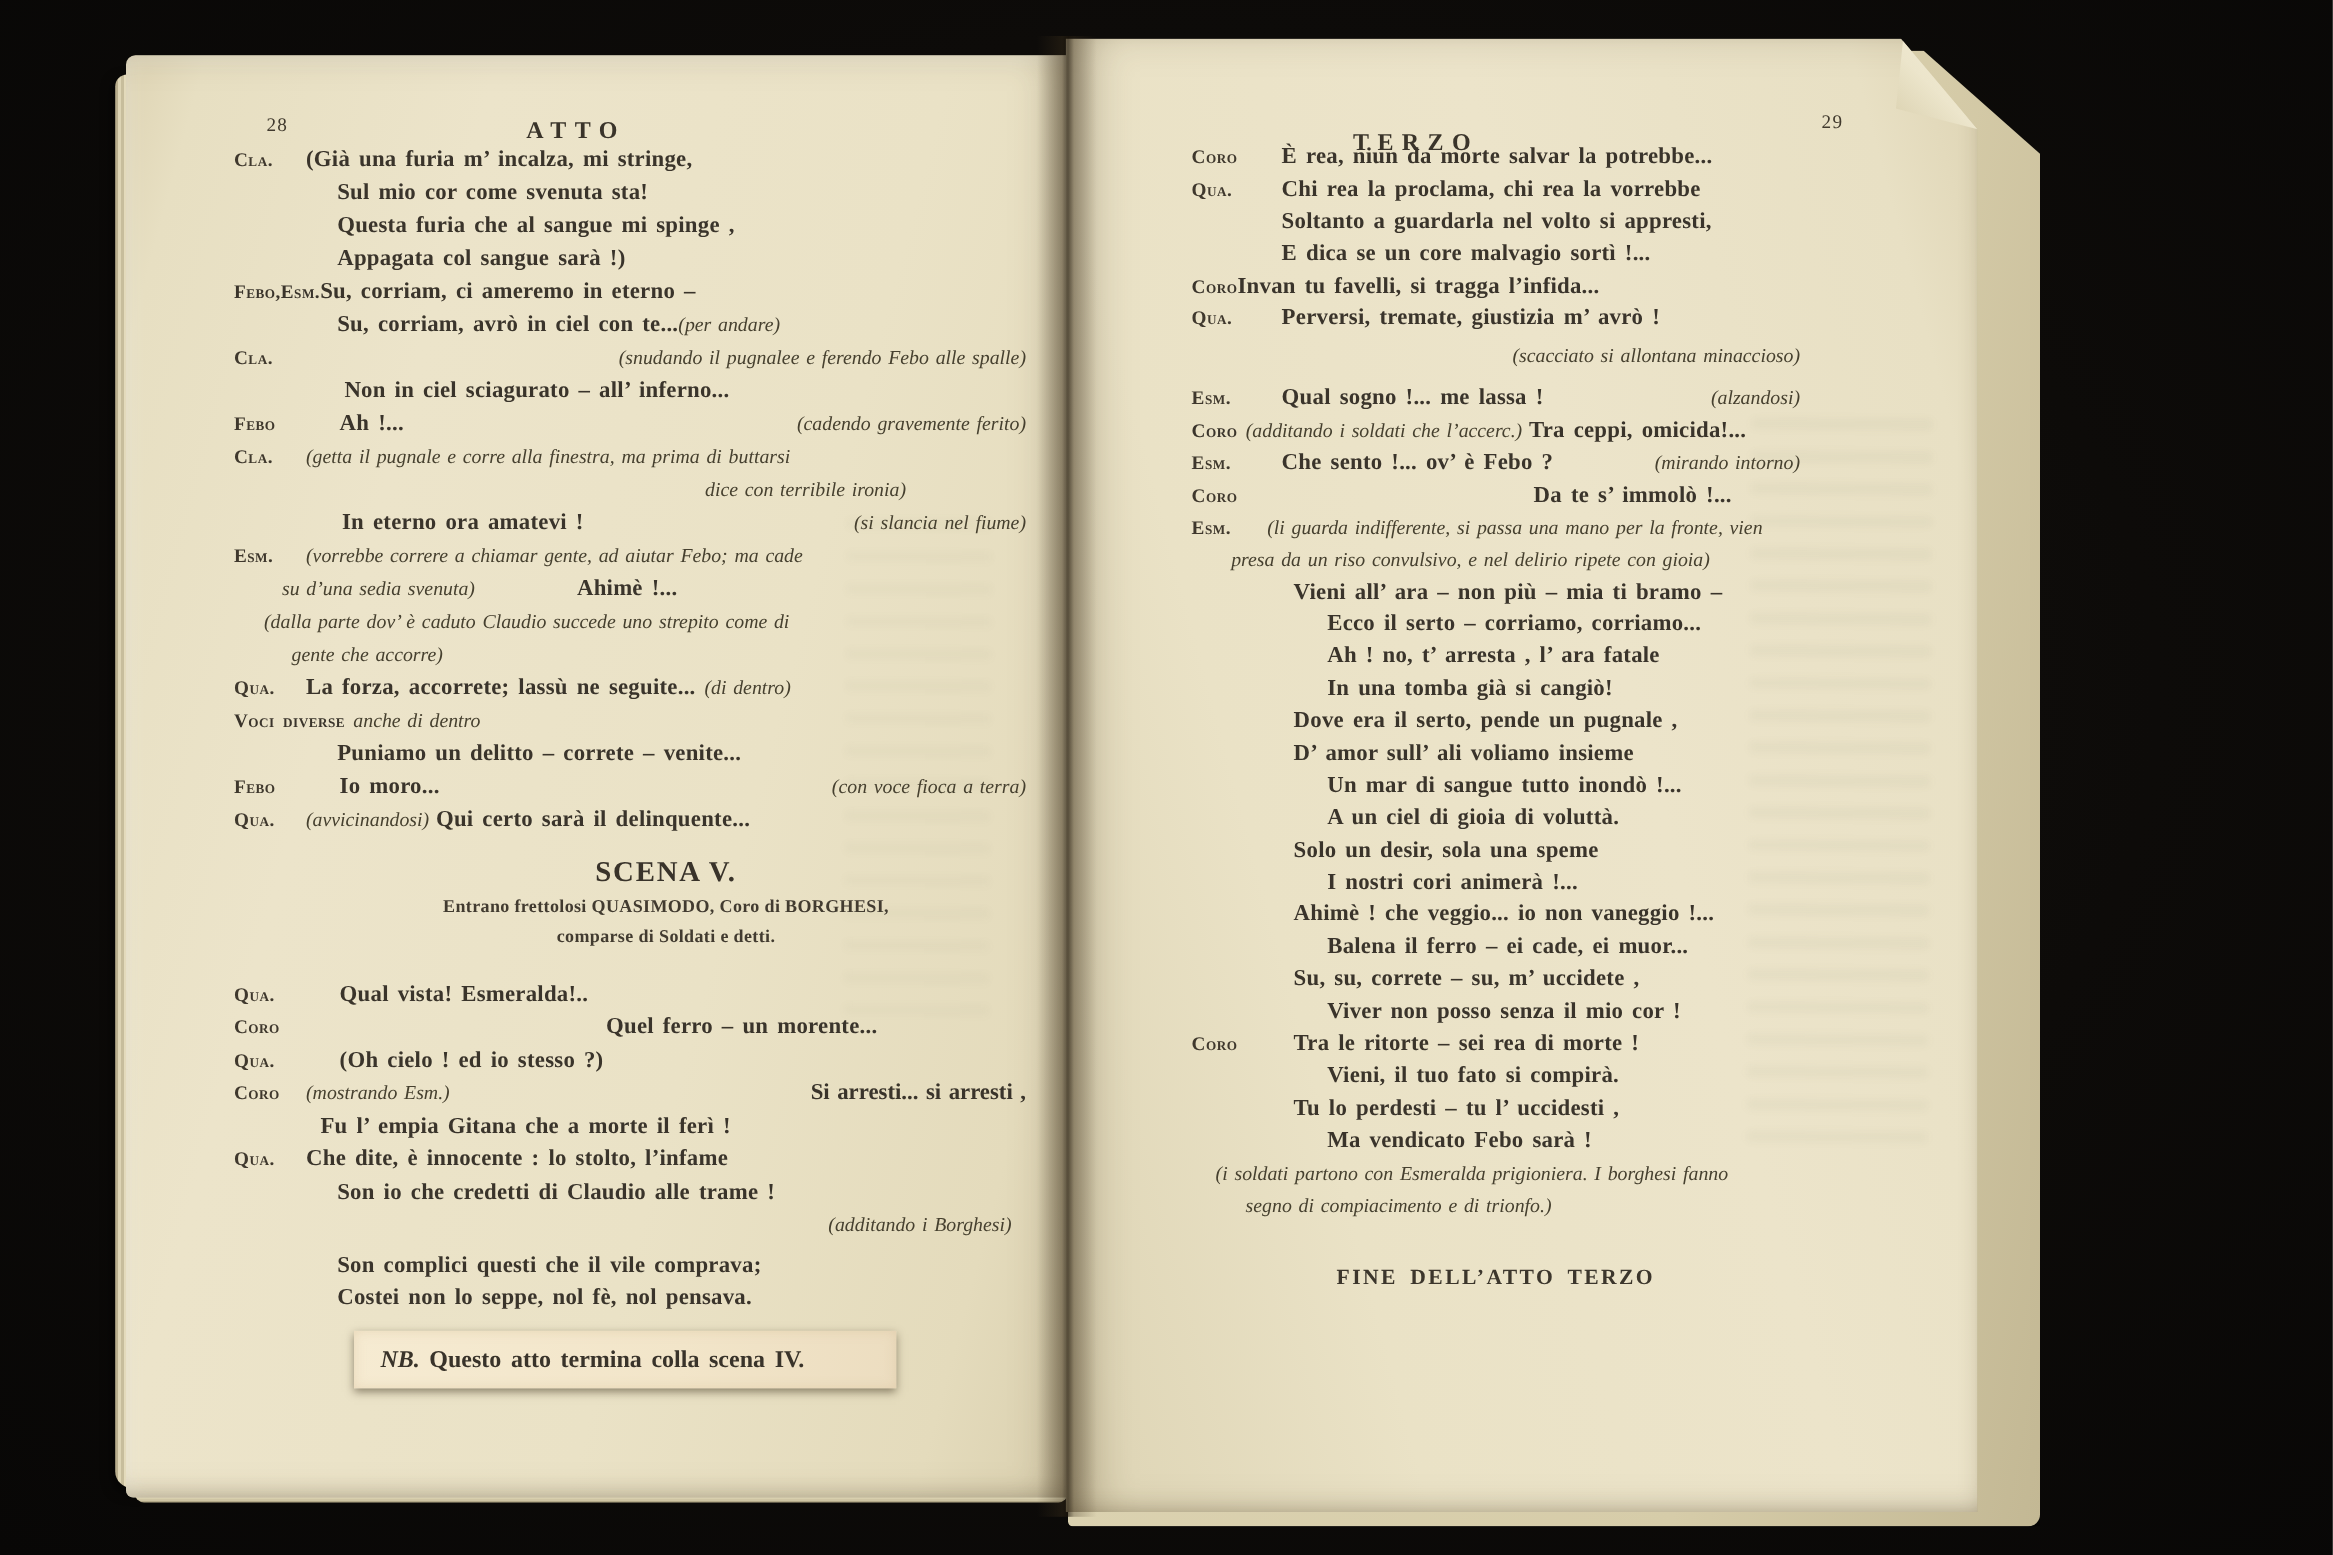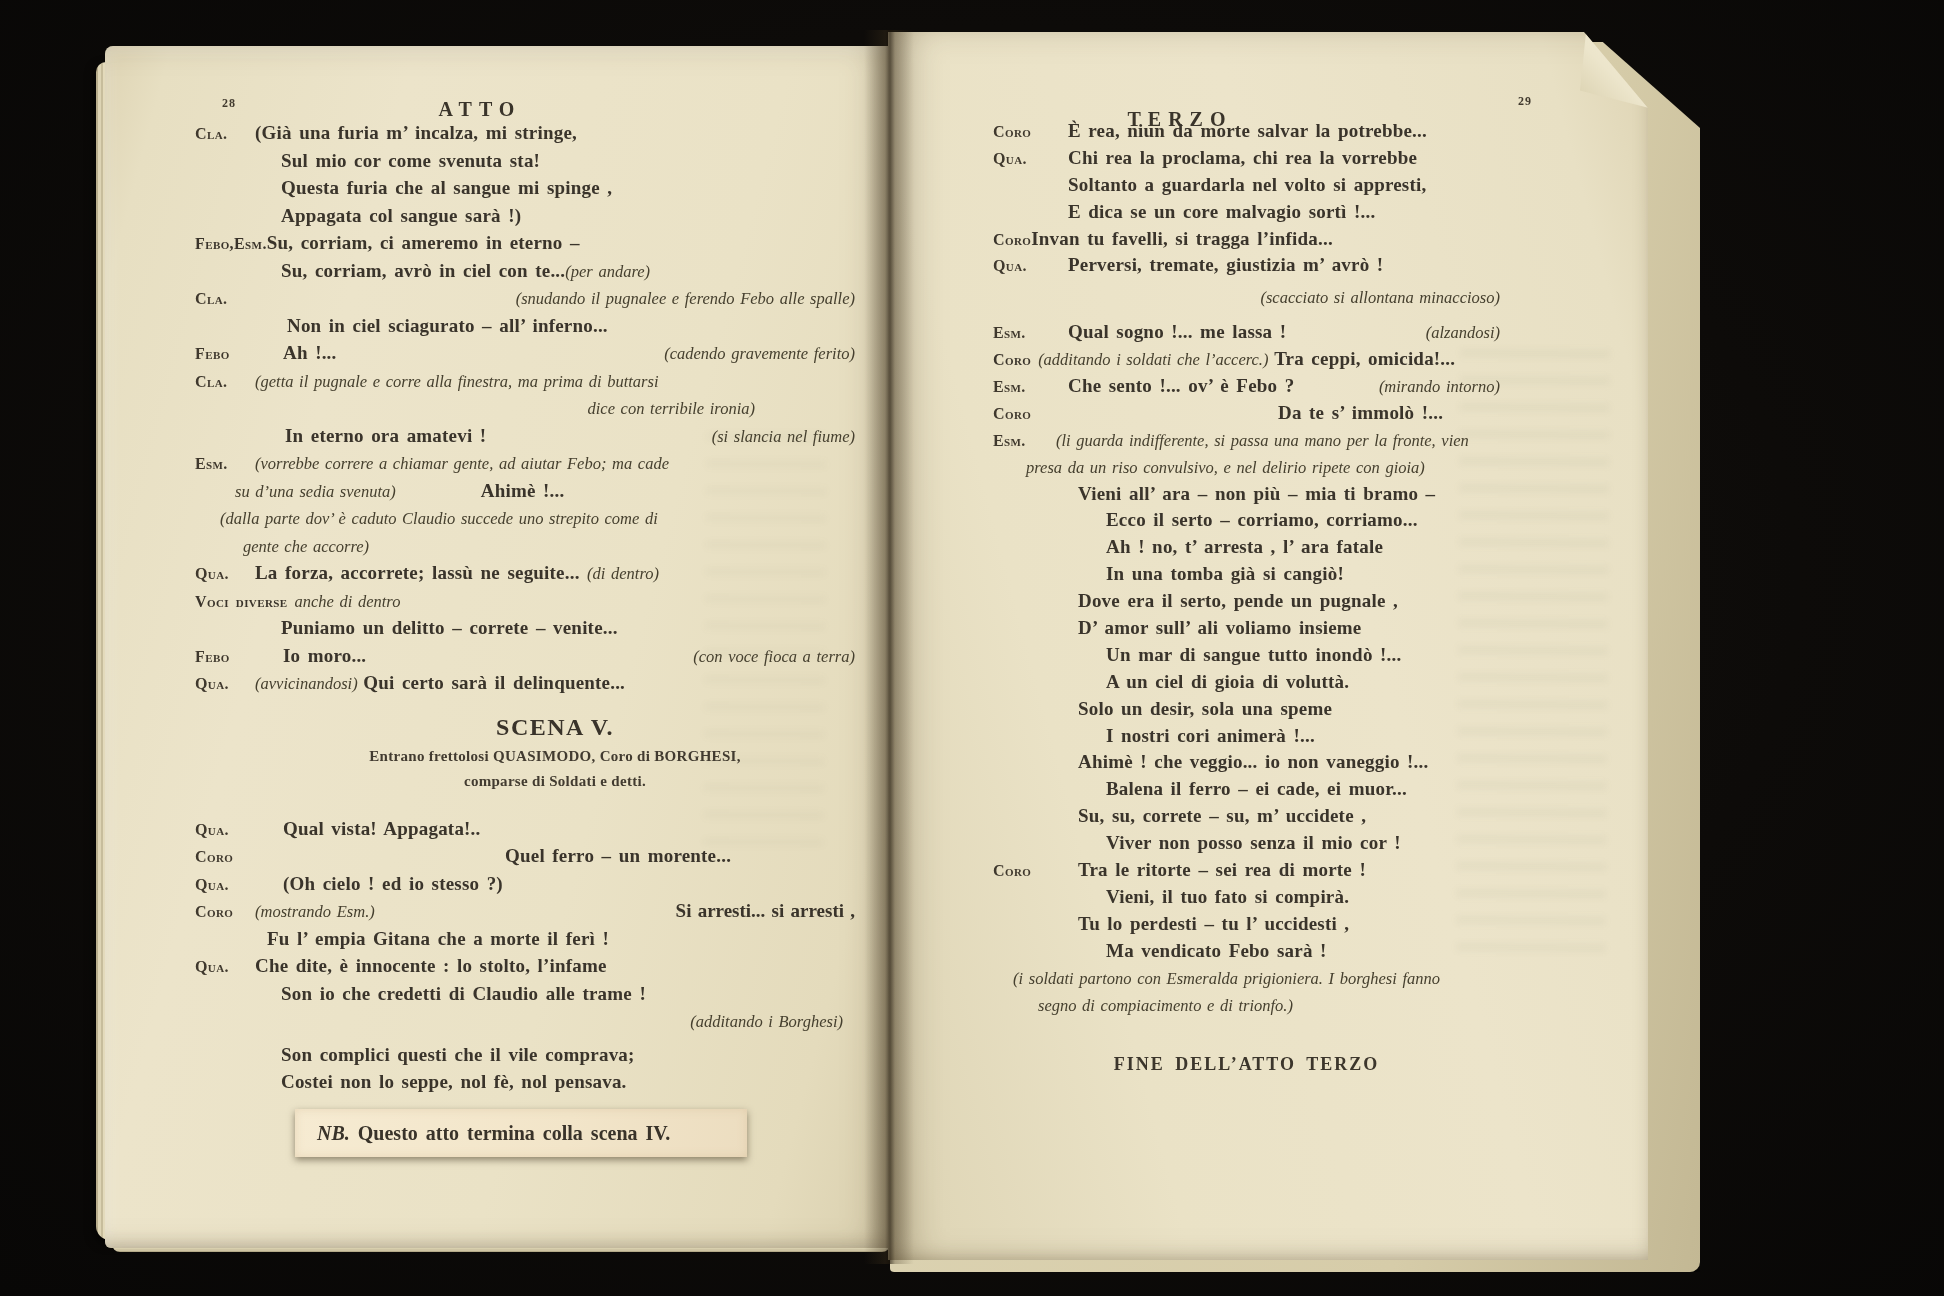--- a/index.html
+++ b/index.html
@@ -57,21 +57,21 @@
     background:linear-gradient(to right,rgba(60,48,28,0) 0%,rgba(60,48,28,.38) 42%,rgba(32,24,12,.62) 52%,rgba(60,48,28,.3) 62%,rgba(60,48,28,0) 100%);
   }
   .ghost{position:absolute;pointer-events:none;filter:blur(3px);opacity:.5;transform:rotate(.4deg);}
   .ghost-r{right:40px;top:300px;width:150px;height:620px;
     background:repeating-linear-gradient(0deg,rgba(112,118,88,.10) 0 9px,transparent 9px 27px);}
   .ghost-l{right:70px;top:380px;width:120px;height:420px;
     background:repeating-linear-gradient(0deg,rgba(112,118,88,.08) 0 8px,transparent 8px 27px);}
 
   
   .pg-header{position:relative;height:26px;}
-  .pageno{position:absolute;font-size:12px;font-weight:bold;color:#413a2e;letter-spacing:1px;}
+  .pageno{position:absolute;font-size:16px;font-weight:normal;color:#413a2e;letter-spacing:1px;}
   .running-title{position:absolute;transform:translateX(-50%);font-size:20px;font-weight:bold;color:#3a342a;letter-spacing:7px;}
   .pl-no{left:27px;top:0;}
   .pl-title{left:285px;top:2px;}
   .pr-title{left:187px;top:14px;}
   .pr-no{left:525px;top:0;}
 
   
   .lines{position:relative;}
   .tl{display:flex;align-items:baseline;white-space:nowrap;color:#3a342b;}
   .page-left .tl{height:27.5px;}
@@ -210,21 +210,21 @@
       </div>
     <div class="scena">
       <div class="scena-heading">SCENA V.</div>
       <div class="scena-note">Entrano frettolosi QUASIMODO, Coro di BORGHESI,</div>
       <div class="scena-note">comparse di Soldati e detti.</div>
     </div>
     <div class="gap-b"></div>
     <div class="lines">
         <div class="tl">
           <span class="sp">Qua.</span>
-          <span class="bd"><span style="margin-left: 28px;">Qual vista! Appagata!..</span></span>
+          <span class="bd"><span style="margin-left: 28px;">Qual vista! Esmeralda!..</span></span>
         </div>
         <div class="tl">
           <span class="sp">Coro</span>
           <span class="bd"><span style="margin-left: 250px;">Quel ferro – un morente...</span></span>
         </div>
         <div class="tl">
           <span class="sp">Qua.</span>
           <span class="bd"><span style="margin-left: 28px;">(Oh cielo ! ed io stesso ?)</span></span>
         </div>
         <div class="tl">

